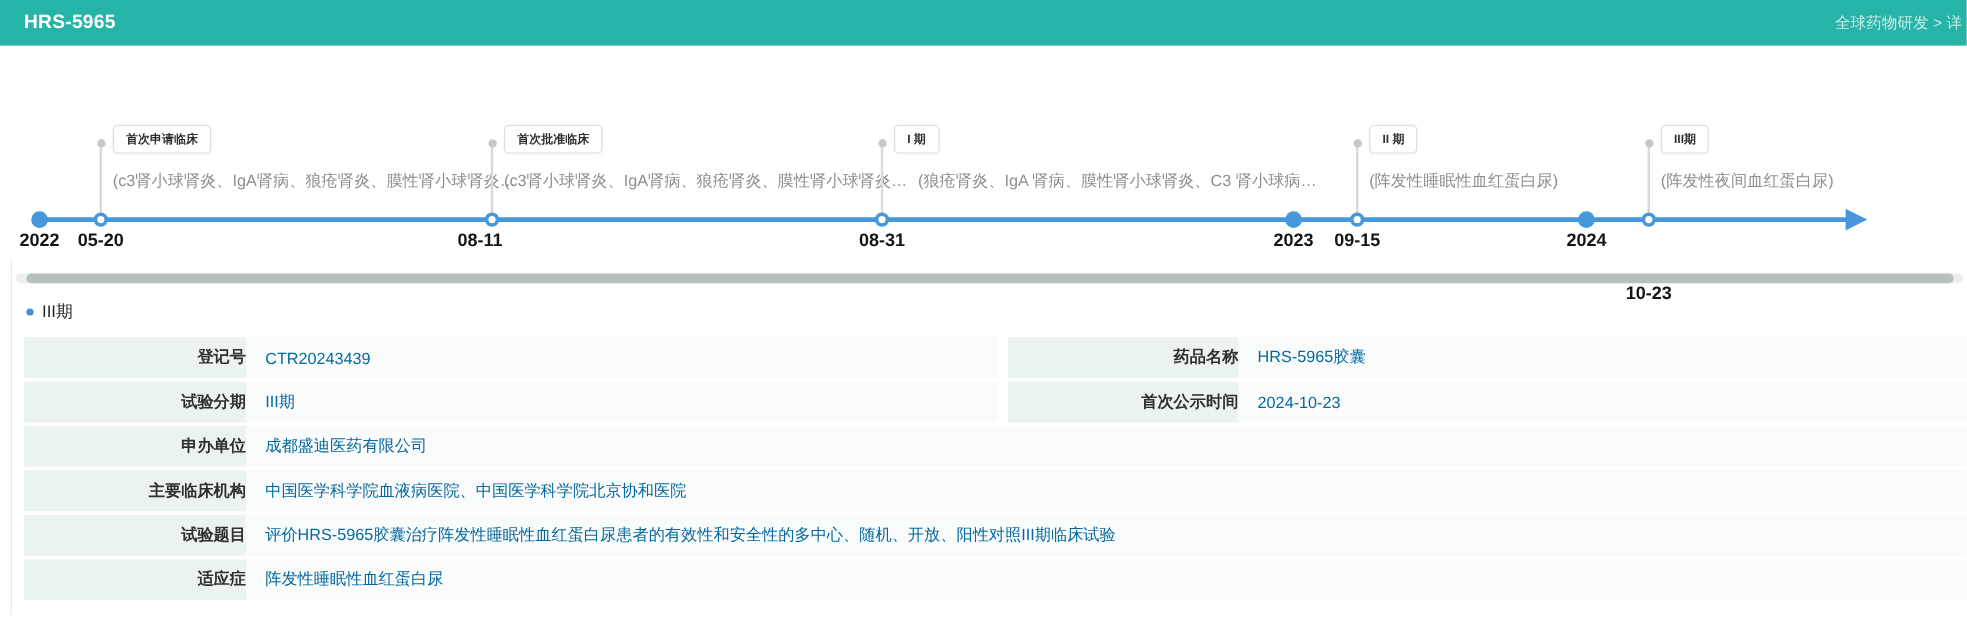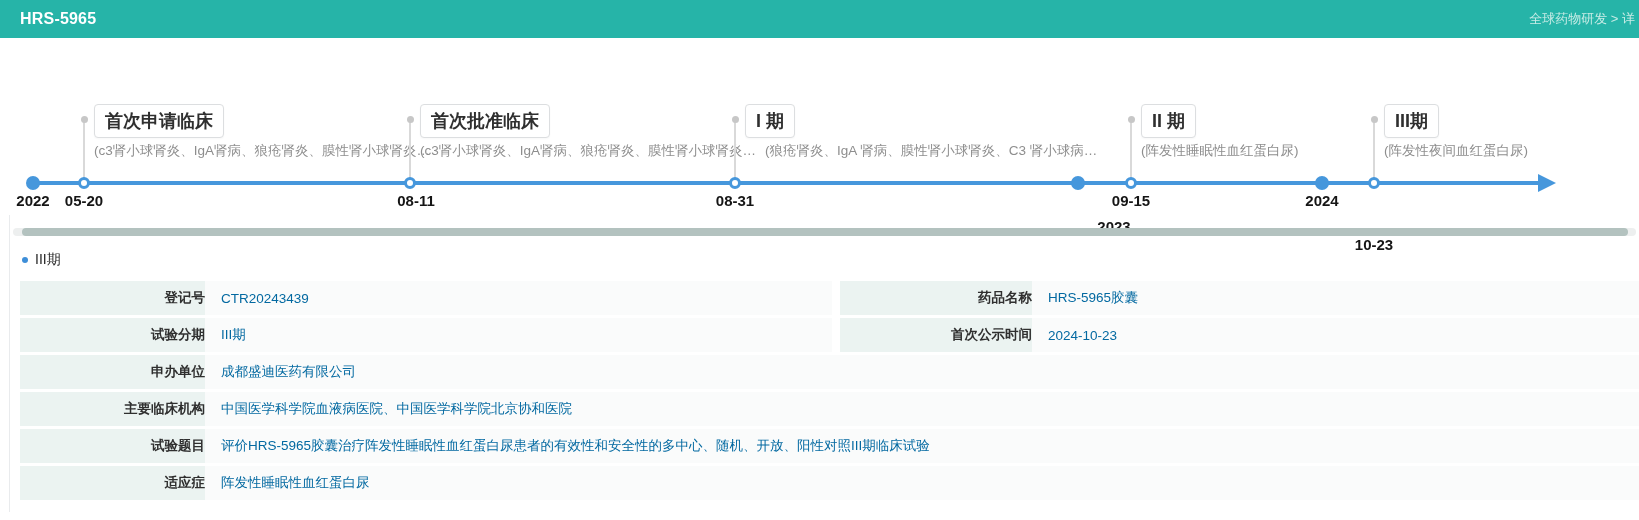--- a/index.html
+++ b/index.html
@@ -23,21 +23,21 @@
     border-bottom:9px solid transparent; }
   .ydot { position:absolute; top:176px; width:14px; height:14px; border-radius:50%;
     background:var(--blue,#4697dc); }
   .edot { position:absolute; top:177px; width:12px; height:12px; border-radius:50%;
     background:#fff; border:3px solid var(--blue,#4697dc); cursor:pointer; }
   .tlabel { position:absolute; top:192px; transform:translateX(-50%);
     font-size:15px; font-weight:bold; color:#151515; white-space:nowrap; }
   .vline { position:absolute; top:122px; width:2px; height:56px; background:var(--conn,#d9d9d9); }
   .mdot { position:absolute; top:116px; width:7px; height:7px; border-radius:50%; background:#c7c7c7; }
   .ebox { position:absolute; top:104px; background:#fff; border:1px solid #dcdee0;
-    border-radius:4px; padding:4px 10px; font-size:18px; font-weight:600;
+    border-radius:4px; padding:4px 10px; font-size:10px; font-weight:600;
     color:#2f2f2f; white-space:nowrap; cursor:pointer; box-shadow:0 1px 2px rgba(0,0,0,.03); }
   .edesc { position:absolute; top:142px; font-size:13.5px; color:var(--desc,#8e8e8e); white-space:nowrap; }
 
   
   .scrollbar { position:absolute; top:228px; left:13px; width:1623px; height:8px;
     background:#edefef; border-radius:4px; cursor:pointer; }
   .scroll-thumb { position:absolute; top:0; left:9px; width:1606px; height:8px;
     background:var(--thumb,#b3c2bf); border-radius:4px; cursor:grab; }
 
   
@@ -76,31 +76,31 @@
       <div class="tlabel" style="left: 33px;">2022</div>
       <div class="vline" style="left: 83px;"></div>
       <div class="mdot" style="left: 80.5px;"></div>
       <div class="edot" style="left: 78px;"></div>
       <div class="tlabel" style="left: 84px;">05-20</div>
       <div class="ebox" style="left: 94px;">首次申请临床</div>
       <div class="edesc" style="left: 94px;">(c3肾小球肾炎、IgA肾病、狼疮肾炎、膜性肾小球肾炎…</div>
       <div class="vline" style="left: 409px;"></div>
       <div class="mdot" style="left: 406.5px;"></div>
       <div class="edot" style="left: 404px;"></div>
-      <div class="tlabel" style="left: 416px;">08-11</div>
+      <div class="tlabel" style="left: 400px;">08-11</div>
       <div class="ebox" style="left: 420px;">首次批准临床</div>
       <div class="edesc" style="left: 420px;">(c3肾小球肾炎、IgA肾病、狼疮肾炎、膜性肾小球肾炎…</div>
       <div class="vline" style="left: 734px;"></div>
       <div class="mdot" style="left: 731.5px;"></div>
       <div class="edot" style="left: 729px;"></div>
       <div class="tlabel" style="left: 735px;">08-31</div>
       <div class="ebox" style="left: 745px;">I 期</div>
       <div class="edesc" style="left: 765px;">(狼疮肾炎、IgA 肾病、膜性肾小球肾炎、C3 肾小球病…</div>
       <div class="ydot" style="left: 1071px;"></div>
-      <div class="tlabel" style="left: 1114px; margin-top: 26px;">2023</div>
+      <div class="tlabel" style="left: 1078px;">2023</div>
       <div class="vline" style="left: 1130px;"></div>
       <div class="mdot" style="left: 1127.5px;"></div>
       <div class="edot" style="left: 1125px;"></div>
       <div class="tlabel" style="left: 1131px;">09-15</div>
       <div class="ebox" style="left: 1141px;">II 期</div>
       <div class="edesc" style="left: 1141px;">(阵发性睡眠性血红蛋白尿)</div>
       <div class="ydot" style="left: 1315px;"></div>
       <div class="tlabel" style="left: 1322px;">2024</div>
       <div class="vline" style="left: 1373px;"></div>
       <div class="mdot" style="left: 1370.5px;"></div>

